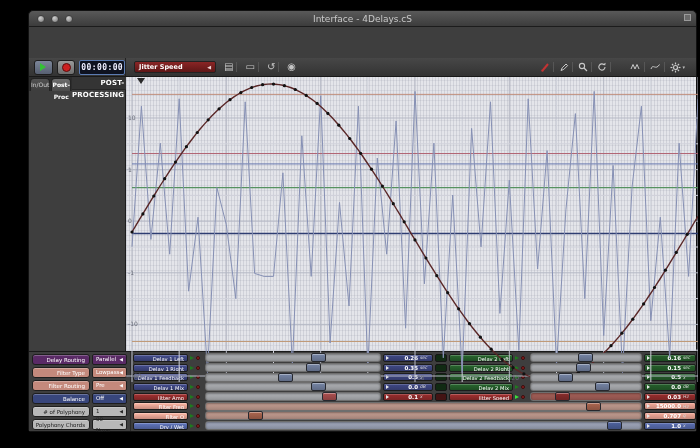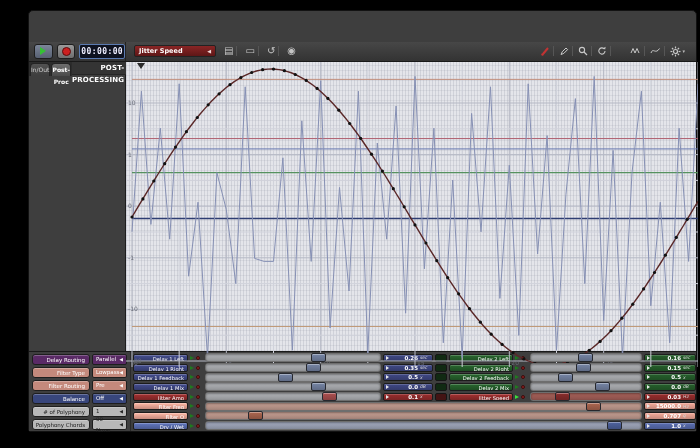--- a/index.html
+++ b/index.html
@@ -108,20 +108,29 @@
   .vplay{width:0;height:0;border-left:3.5px solid #e8e8e8;border-top:2.2px solid transparent;border-bottom:2.2px solid transparent;}
   .vval{margin-left:auto;font-size:5.5px;font-weight:bold;color:#fff;}
   .vunit{font-size:4.5px;font-style:italic;color:#d5d5d5;margin-left:2px;width:10px;}
   .midbox{width:12px;height:8px;border-radius:2px;border:1px solid #161616;box-sizing:border-box;}
 </style>
 </head>
 <body>
 
 <div class="window">
 
+  <div class="titlebar">
+    <div class="lights">
+      <span class="light"></span>
+      <span class="light"></span>
+      <span class="light"></span>
+    </div>
+    <div class="titletext">Interface - 4Delays.cS</div>
+    <div class="winwidget"></div>
+  </div>
 
   <div class="toolbar">
     <div class="tb-left">
       <div class="tbtn play">
           <span class="glyph-play"></span>
         </div>
       <div class="tbtn rec">
           <span class="glyph-rec"></span>
         </div>
       <div class="timer">00:00:00</div>

